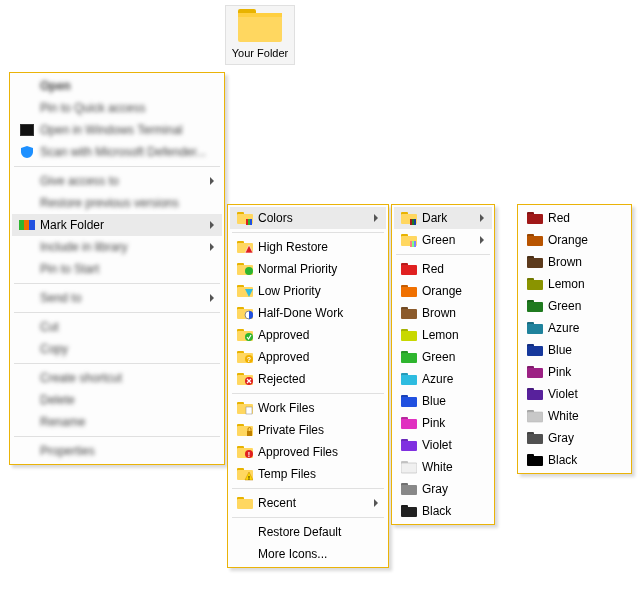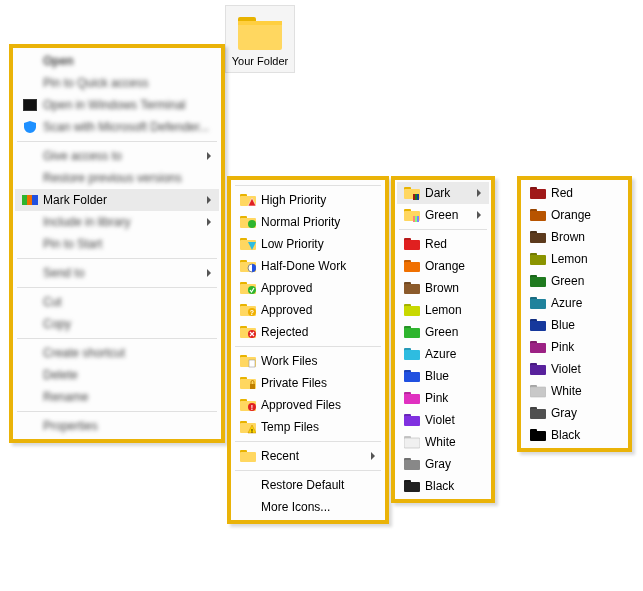--- a/index.html
+++ b/index.html
@@ -15,34 +15,35 @@
   }
 
   
   .desktop-folder {
     position: absolute;
     left: 225px;
     top: 5px;
     width: 70px;
     text-align: center;
     background: #f5f5f5;
-    padding: 8px 2px 4px 2px;
+    padding: 0 2px 4px 2px;
     border: 1px solid #e0e0e0;
   }
   .desktop-folder svg { display: block; margin: 0 auto 2px auto; }
   .desktop-folder span { font-size: 11px; }
 
   
   .menu {
     position: absolute;
     background: #fdfdfd;
-    border: 4px solid #eab308;
+    border: 1px solid #eab308;
     box-shadow: 3px 3px 3px rgba(0,0,0,0.15);
     padding: 2px;
     font-size: 12px;
+    margin-top: 28px;
   }
   .menu-item {
     display: flex;
     align-items: center;
     height: 22px;
     padding: 0 24px 0 4px;
     position: relative;
     white-space: nowrap;
   }
   .menu-item.hover, .menu-item.highlight {
@@ -188,31 +189,44 @@
       <span class="label">Rename</span>
     </div>
   <div class="sep"></div>
   <div class="menu-item blur">
       <span class="icon-slot"></span>
       <span class="label">Properties</span>
     </div>
 </div>
 
 <div class="menu sub1">
+  <div class="menu-item highlight">
+      <span class="icon-slot">
+        <svg class="folder-ic">
+          <rect class="tab" x="0" y="1" width="7" height="4" rx="1"></rect>
+          <rect class="body" x="0" y="3" width="16" height="10" rx="1"></rect>
+          <rect x="9" y="8" width="6" height="6" fill="#e02020"></rect>
+          <rect x="11" y="8" width="4" height="6" fill="#2eb52e"></rect>
+          <rect x="13" y="8" width="2" height="6" fill="#2050e0"></rect>
+        </svg>
+      </span>
+      <span class="label">Colors</span>
+      <span class="arrow"></span>
+    </div>
   <div class="sep"></div>
   <div class="menu-item">
       <span class="icon-slot">
         <svg class="folder-ic">
           <rect class="tab" x="0" y="1" width="7" height="4" rx="1"></rect>
           <rect class="body" x="0" y="3" width="16" height="10" rx="1"></rect>
           <path d="M12 5 L8 13 L16 13 Z" fill="#e02020"></path>
           <path d="M12 5 L8 13 L16 13 Z" fill="none" stroke="#fff" stroke-width="0.6"></path>
         </svg>
       </span>
-      <span class="label">High Priority</span>
+      <span class="label">High Restore</span>
     </div>
   <div class="menu-item">
       <span class="icon-slot">
         <svg class="folder-ic">
           <rect class="tab" x="0" y="1" width="7" height="4" rx="1"></rect>
           <rect class="body" x="0" y="3" width="16" height="10" rx="1"></rect>
           <circle cx="12" cy="9" r="4" fill="#2eb52e"></circle>
         </svg>
       </span>
       <span class="label">Normal Priority</span>

